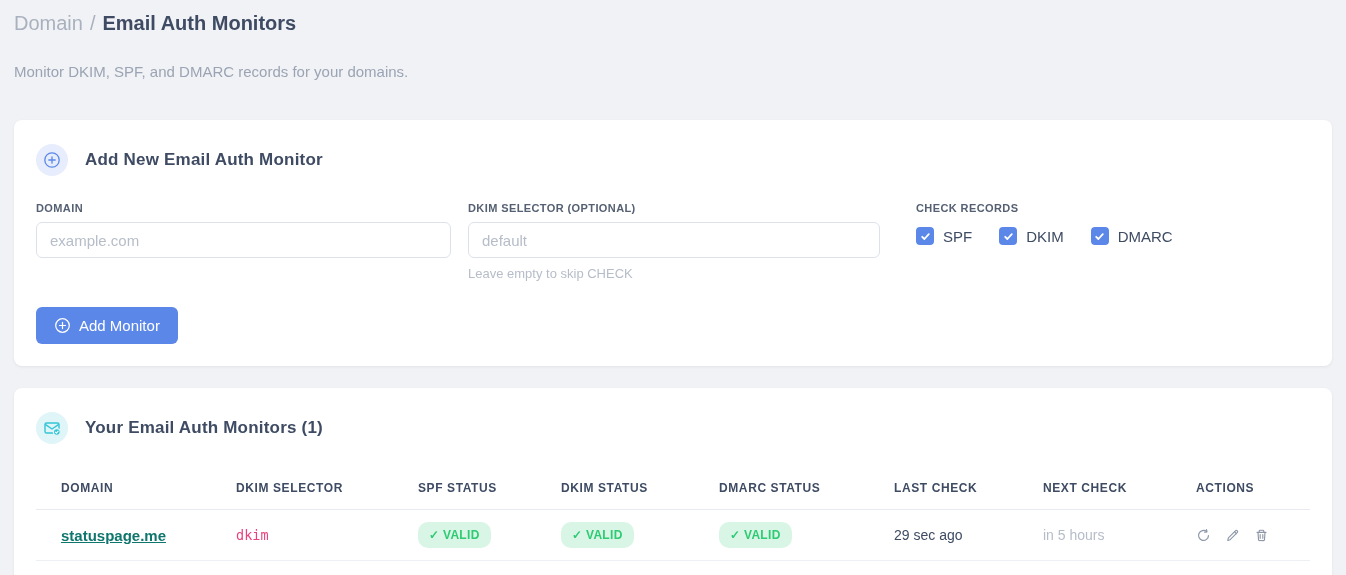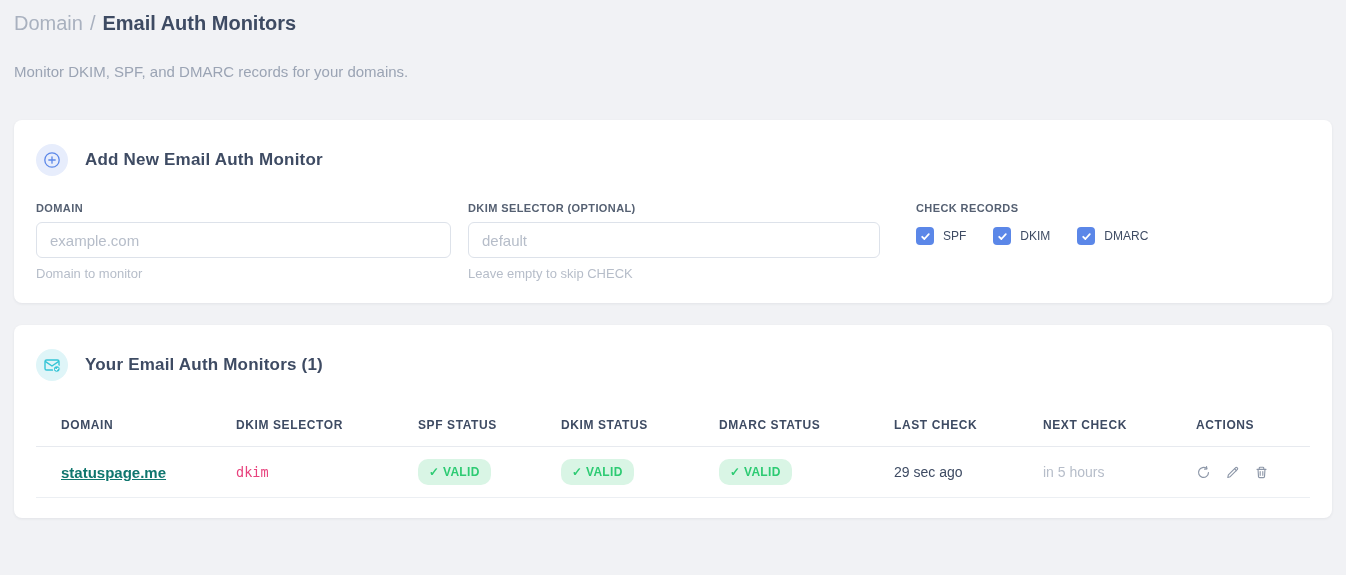--- a/index.html
+++ b/index.html
@@ -46,21 +46,21 @@
   .field-label { font-size: 11px; font-weight: 700; color: #556072; letter-spacing: .4px; }
   .text-input {
     margin-top: 8px; width: 100%; height: 36px;
     border: 1px solid #dde2ea; border-radius: 6px;
     padding: 0 13px; font-size: 15px; color: #3e4b63;
     font-family: "Liberation Sans", sans-serif; outline: none; background: #fff;
   }
   .text-input::placeholder { color: #b6bdc9; }
   .helper { margin-top: 8px; font-size: 13px; color: #b6bdc9; }
   .check-row { display: flex; gap: 27px; margin-top: 13px; align-items: center; }
-  .check-item { display: flex; gap: 9px; align-items: center; font-size: 12px; color: #3e4b63; cursor: pointer; }
+  .check-item { display: flex; gap: 9px; align-items: center; font-size: 15px; color: #3e4b63; cursor: pointer; }
   .checkbox {
     width: 18px; height: 18px; border-radius: 4px; background: #5b87e8;
     display: flex; align-items: center; justify-content: center; flex: none;
   }
   .btn-primary {
     margin-top: 26px; display: inline-flex; align-items: center; gap: 8px;
     background: #5b87e8; color: #ffffff; font-size: 15px;
     border: none; border-radius: 6px; padding: 0 18px; height: 37px;
     cursor: pointer; font-family: "Liberation Sans", sans-serif;
   }
@@ -104,21 +104,20 @@
             <path d="M9 5.8v6.4M5.8 9h6.4"></path>
         </svg>
       </span>
       <span class="card-title">Add New Email Auth Monitor</span>
     </div>
 
     <div class="form-row">
       <div class="field col1">
         <div class="field-label">DOMAIN</div>
         <input class="text-input" type="text" placeholder="example.com" style="">
-        <div class="helper">Domain to monitor</div>
       </div>
 
       <div class="field col2">
         <div class="field-label">DKIM SELECTOR (OPTIONAL)</div>
         <input class="text-input" type="text" placeholder="default" style="">
         <div class="helper">Leave empty to skip CHECK</div>
       </div>
 
       <div class="field col3">
         <div class="field-label">CHECK RECORDS</div>
@@ -144,20 +143,27 @@
               <svg width="11" height="11" viewBox="0 0 11 11" fill="none" stroke="#ffffff" stroke-width="1.8" stroke-linecap="round" stroke-linejoin="round">
                   <path d="M2.2 5.8 4.4 8 8.8 3.2"></path>
                 </svg>
             </span>
             <span>DMARC</span>
           </label>
         </div>
       </div>
     </div>
 
+    <button class="btn-primary">
+      <svg width="17" height="17" viewBox="0 0 18 18" fill="none" stroke="#ffffff" stroke-width="1.3" stroke-linecap="round">
+        <circle cx="9" cy="9" r="7.2"></circle>
+          <path d="M9 5.8v6.4M5.8 9h6.4"></path>
+      </svg>
+      <span>Add Monitor</span>
+    </button>
   </div>
 
   <div class="card monitors">
     <div class="card-header">
       <span class="icon-circle cyan">
         <svg width="19" height="19" viewBox="0 0 19 19" fill="none">
           <rect x="2" y="4" width="14" height="10" rx="1.6" stroke="#35c5d6" stroke-width="1.4"></rect>
           <path d="M2.6 5.6 9 10l6.4-4.4" stroke="#35c5d6" stroke-width="1.4" stroke-linecap="round" stroke-linejoin="round"></path>
           <circle cx="13.8" cy="13" r="3.4" fill="#35c5d6" stroke="#dff5f8" stroke-width="1.2"></circle>
           <path d="M12.4 13.1l1 1 1.7-1.9" stroke="#ffffff" stroke-width="1.1" fill="none" stroke-linecap="round" stroke-linejoin="round"></path>

